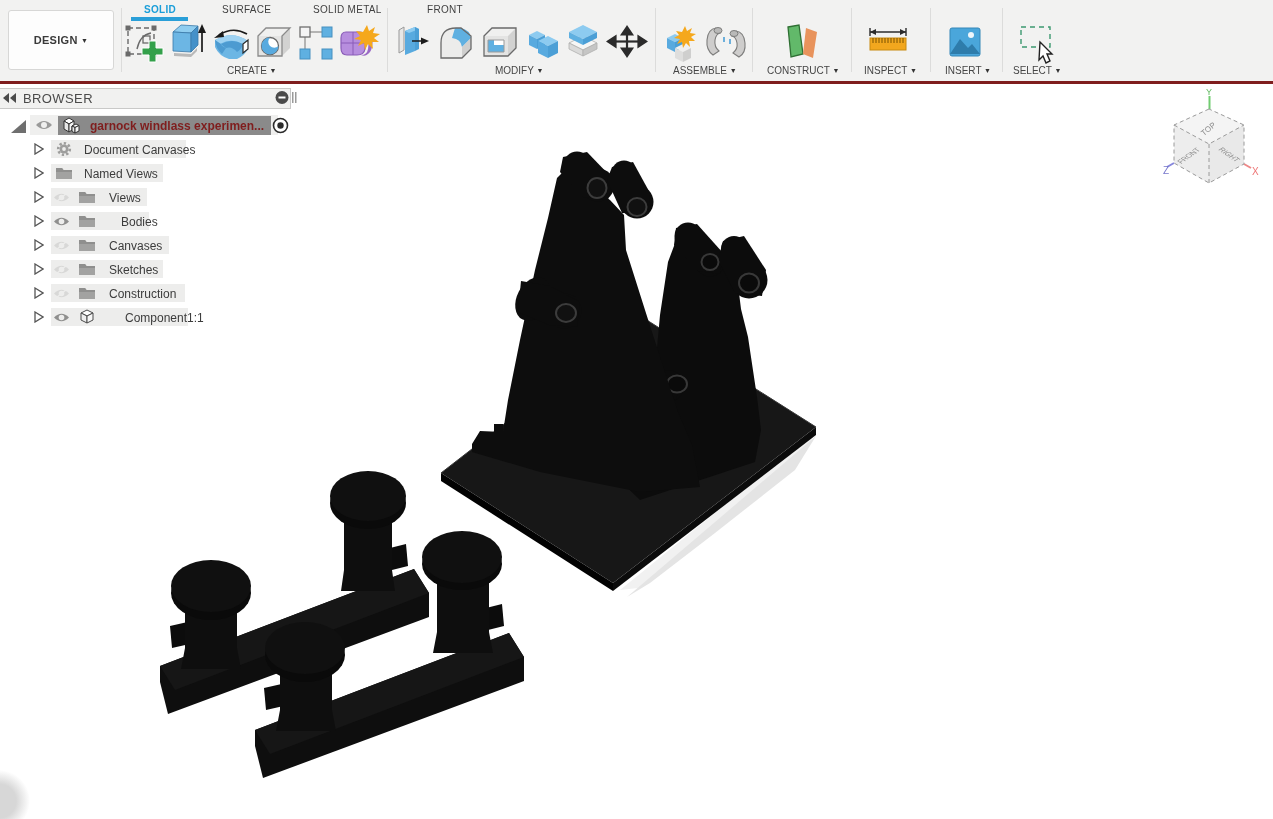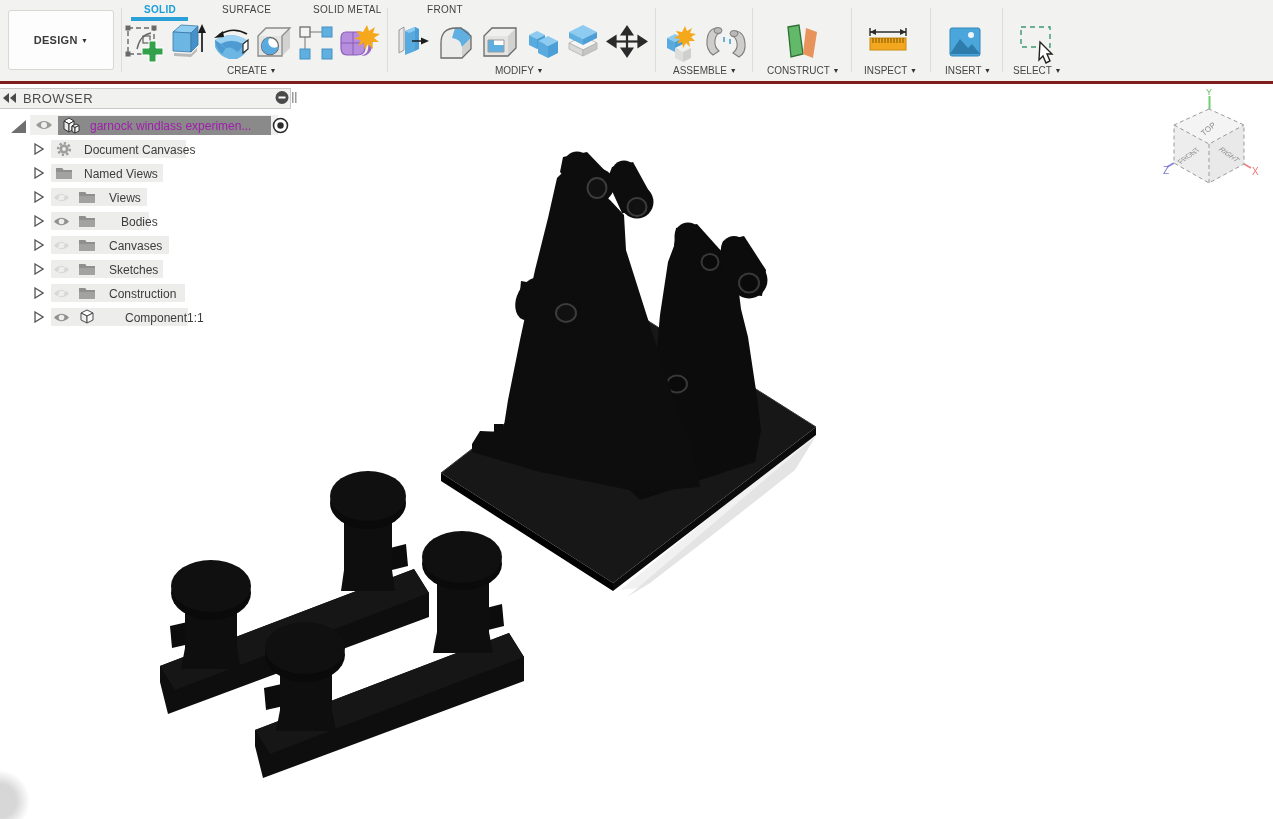--- a/index.html
+++ b/index.html
@@ -333,21 +333,21 @@
       <circle cx="9" cy="6" r="3" fill="#efefee"></circle>
 </svg>
 <svg class="abs" style="left:61px;top:116px" width="20" height="19" viewBox="0 0 20 19">
 <polygon points="3,5 8,2 13,5 8,8" fill="#fdfdfd" stroke="#333" stroke-width="1"></polygon>
 <polygon points="3,5 8,8 8,16 3,13" fill="#e8e8e8" stroke="#333" stroke-width="1"></polygon>
 <polygon points="8,8 13,5 13,9 11,10 11,14 8,16" fill="#f4f4f4" stroke="#333" stroke-width="1"></polygon>
 <polygon points="11,10 15,8 18,9.5 14,11.5" fill="#fdfdfd" stroke="#333" stroke-width="1"></polygon>
 <polygon points="11,10 14,11.5 14,17 11,15.5" fill="#e8e8e8" stroke="#333" stroke-width="1"></polygon>
 <polygon points="14,11.5 18,9.5 18,15 14,17" fill="#f4f4f4" stroke="#333" stroke-width="1"></polygon>
 </svg>
-<span class="abs brow" style="left:90px;top:119px;color:#a21caf;font-weight:normal">garnock windlass experimen...</span>
+<span class="abs brow" style="left:90px;top:119px;color:#7f1d1d;font-weight:bold">garnock windlass experimen...</span>
 <svg class="abs" style="left:272px;top:117px" width="17" height="17" viewBox="0 0 17 17">
 <circle cx="8.5" cy="8.5" r="7" fill="#fff" stroke="#2b2b2b" stroke-width="1.6"></circle>
       <circle cx="8.5" cy="8.5" r="3.2" fill="#2b2b2b"></circle>
 </svg>
 <div class="abs" style="left:51px;top:140px;width:135px;height:18px;background:#ededec"></div>
     <svg class="abs" style="left:34px;top:143px" width="10" height="12">
       <polygon points="1,1 9,6 1,11" fill="none" stroke="#555" stroke-width="1.3"></polygon>
     </svg>
     <svg class="abs" style="left:56px;top:141px" width="16" height="16" viewBox="0 0 16 16">
       <circle cx="8" cy="8" r="4.5" fill="#9e9e9d"></circle>

